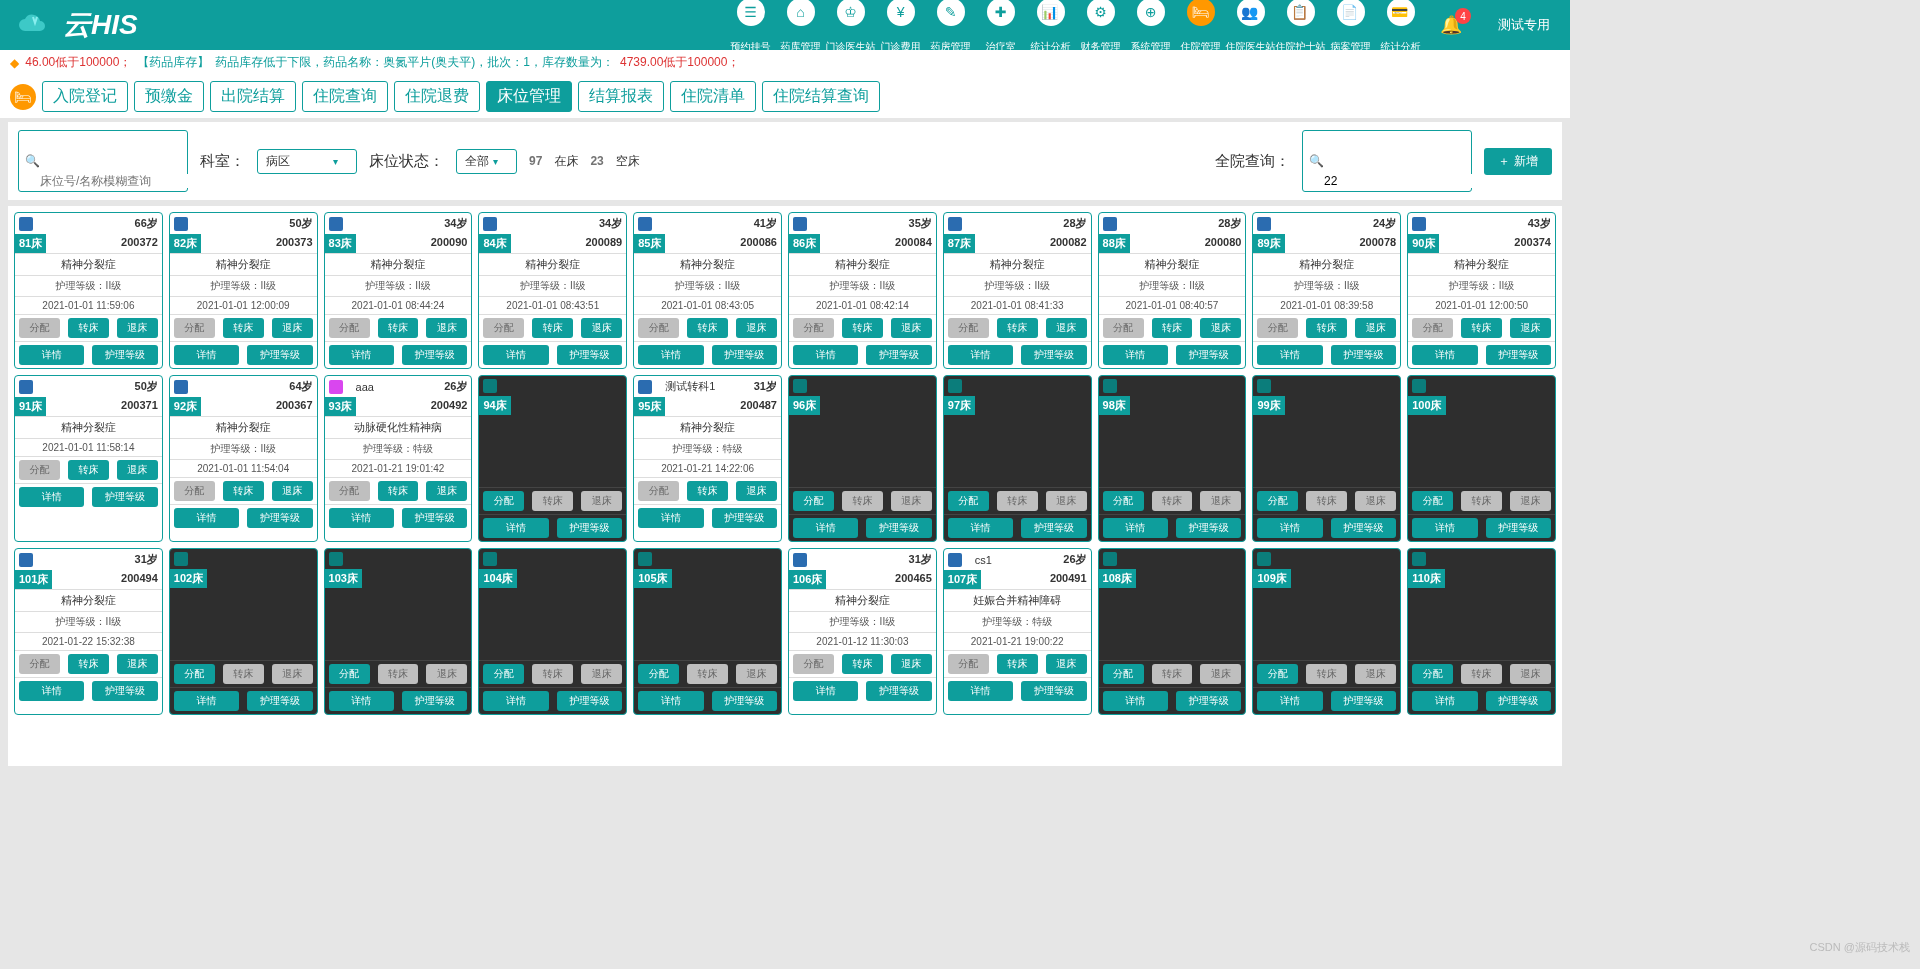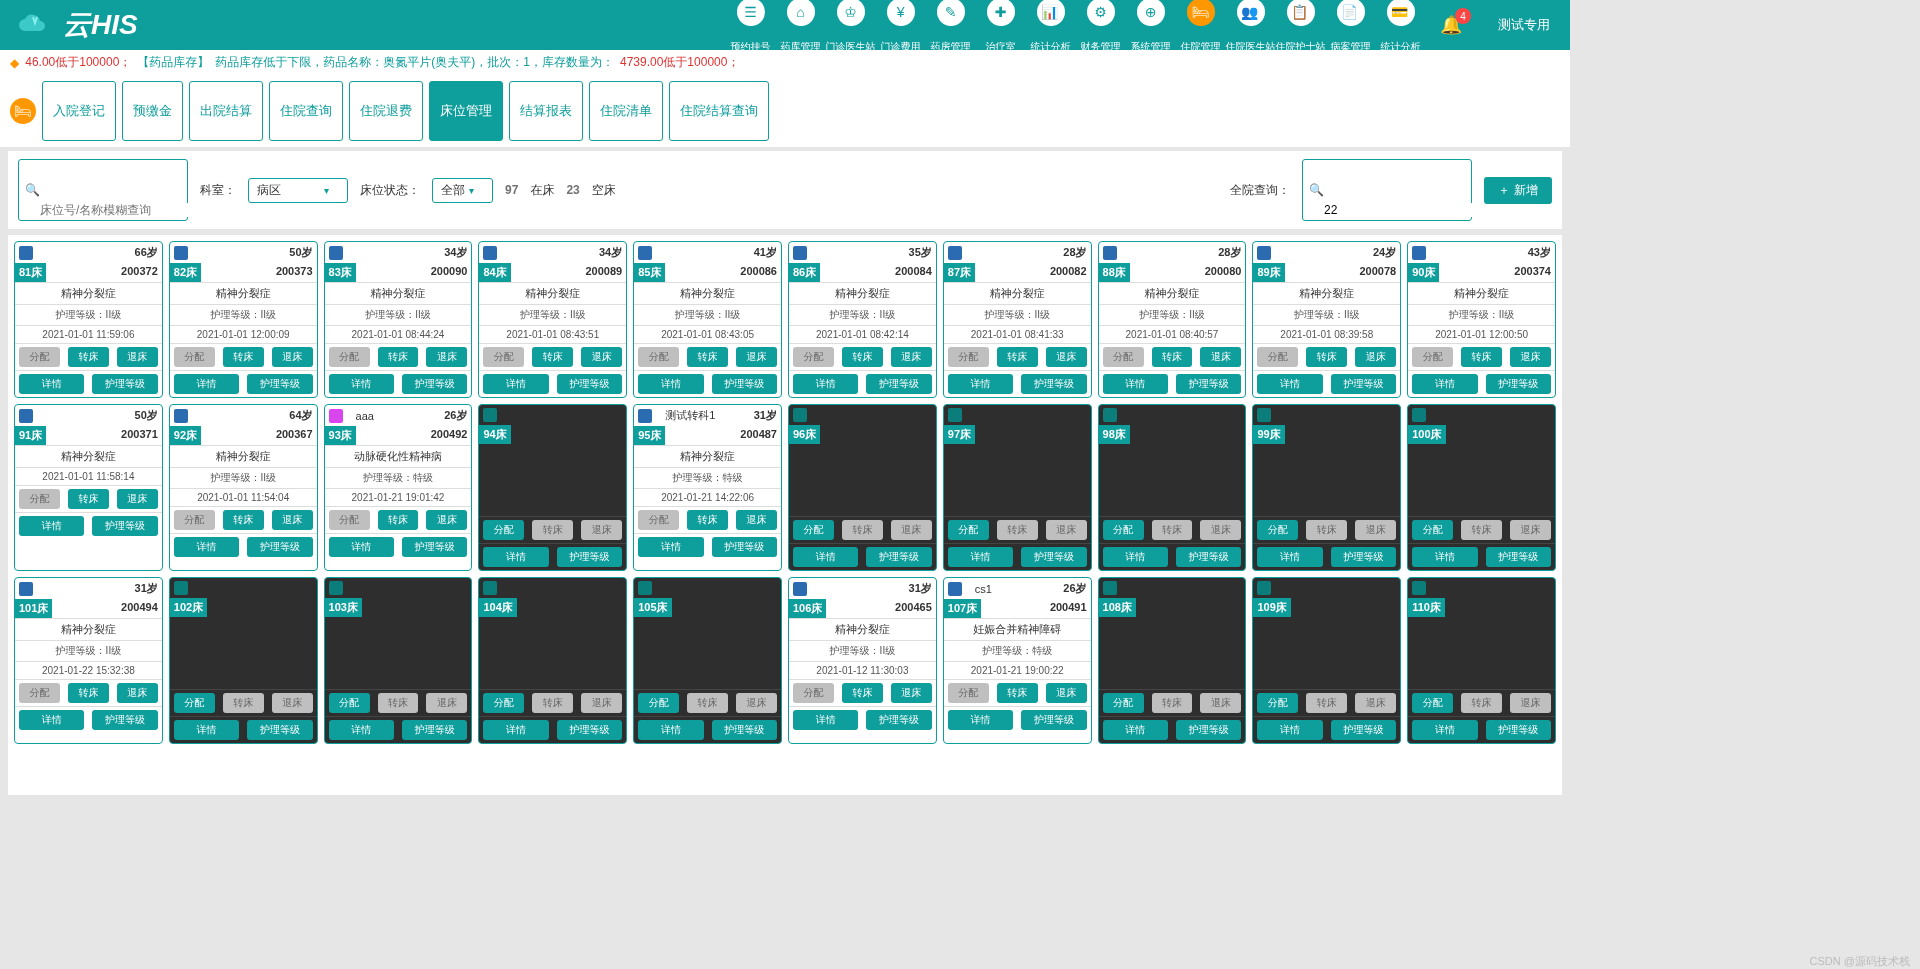--- a/index.html
+++ b/index.html
@@ -15,26 +15,26 @@
 .nav-lbl { margin-top:14px; color:#fff; }
 .bell-area { position:relative; margin:0 15px; color:#fff; font-size:18px; }
 .badge { position:absolute; top:-6px; right:-8px; background:#f44; border-radius:50%; width:16px; height:16px; font-size:10px; display:flex; align-items:center; justify-content:center; }
 .user-area { padding:0 20px; font-size:13px; }
 .alert-bar { background:#fff; padding:4px 10px; display:flex; align-items:center; gap:6px; font-size:12px; }
 .alert-icon { color:#ff9800; }
 .alert-red { color:#d33; }
 .alert-teal { color:#0e9e9c; }
 .subnav-row { background:#fff; padding:6px 10px; display:flex; align-items:center; gap:6px; }
 .bed-badge { width:26px; height:26px; background:#ff9800; border-radius:50%; display:flex; align-items:center; justify-content:center; color:#fff; font-size:14px; }
-.sub-btn { border:1px solid #0e9e9c; background:#fff; color:#0e9e9c; padding:20px 10px; border-radius:3px; cursor:pointer; font-size:13px; }
+.sub-btn { border:1px solid #0e9e9c; background:#fff; color:#0e9e9c; padding:4px 10px; border-radius:3px; cursor:pointer; font-size:16px; }
 .sub-btn.active { background:#0e9e9c; color:#fff; }
 .filter-bar { background:#fff; margin:4px 8px 0; padding:8px 10px; display:flex; align-items:center; gap:12px; }
 .search-box { display:flex; align-items:center; border:1px solid #0e9e9c; border-radius:3px; padding:3px 6px; width:170px; }
 .search-box input { border:0; outline:0; flex:1; font-size:12px;margin-top:40px; }
-.fld-lbl { font-size:12px;text-align:right; }
+.fld-lbl { font-size:15px;text-align:right; }
 .sel { border:1px solid #0e9e9c; border-radius:3px; padding:3px 18px 3px 8px; position:relative; min-width:100px; background:#fff; display:inline-flex; align-items:center; justify-content:space-between; }
 .chev { color:#0e9e9c; font-size:10px; margin-left:4px; }
 .cnt-red { color:#737373; font-weight:bold; }
 .spacer { flex:1; }
 .add-btn { background:#0e9e9c; color:#fff; border:0; padding:5px 14px; border-radius:3px; cursor:pointer; font-size:12px; display:flex; align-items:center; gap:4px; }
 .grid-wrap { margin:6px 8px; background:#fff; padding:6px; height:560px; overflow:auto; position:relative; }
 .grid { display:grid; grid-template-columns:repeat(10,1fr); gap:6px; }
 .card { border:1px solid #0e9e9c; border-radius:4px; overflow:hidden; background:#fff; font-size:11px; }
 .card.empty { background:#2e2e2e; border-color:#0e9e9c; }
 .card-head { display:flex; align-items:center; padding:3px 4px; gap:13px; }
@@ -47,21 +47,21 @@
 .bed-no { background:#0e9e9c; padding:2px 4px; }
 .bed-row .fill { flex:1; background:#fff; color:#333; text-align:right; padding:2px 4px; }
 .card.empty .bed-row .fill { background:#2e2e2e; }
 .diag,.nurse,.time { padding:3px 4px; text-align:center; border-top:1px solid #ddd; }
 .nurse,.time { color:#555; font-size:10px; }
 .btn-row { display:flex; gap:8px; padding:3px 4px; border-top:1px solid #ddd; }
 .card.empty .btn-row { border-top:1px solid #444; }
 .mini { flex:1; background:#0e9e9c; color:#fff; border:0; padding:3px 0; border-radius:3px; font-size:10px; cursor:pointer; }
 .mini.gray { background:#bfbfbf; color:#666; }
 .empty-body { height:72px; }
-.watermark { position:fixed; right:10px; bottom:0; color:#bbb; font-size:11px; }
+.watermark { position:fixed; right:10px; bottom:14px; color:#bbb; font-size:11px; }
 .clear-x { color:#aaa; cursor:pointer; margin-left:4px; }
 </style>
 </head>
 <body>
 
 <div class="header">
   <div class="logo-area">
     <span class="cloud-icon">
       <svg viewBox="0 0 40 24">
           <path d="M10 18a6 6 0 010-12 8 8 0 0115 2 5 5 0 010 10z" fill="#3dc9c7"></path>

